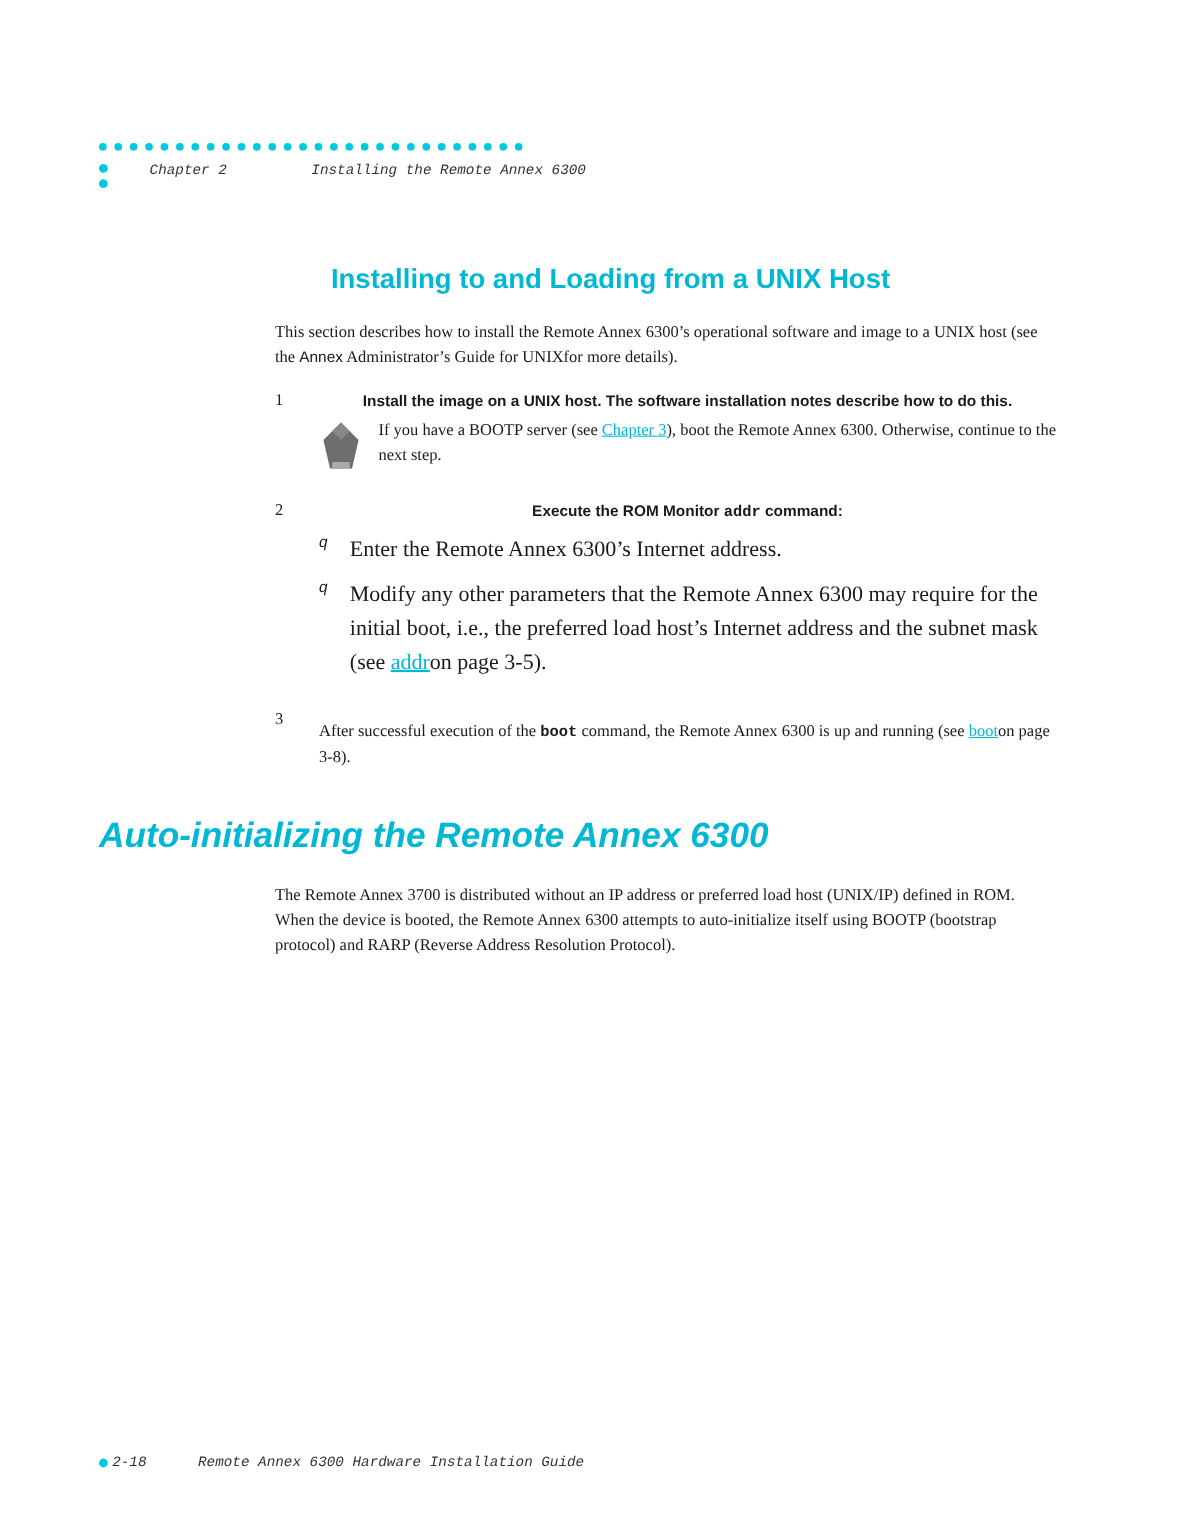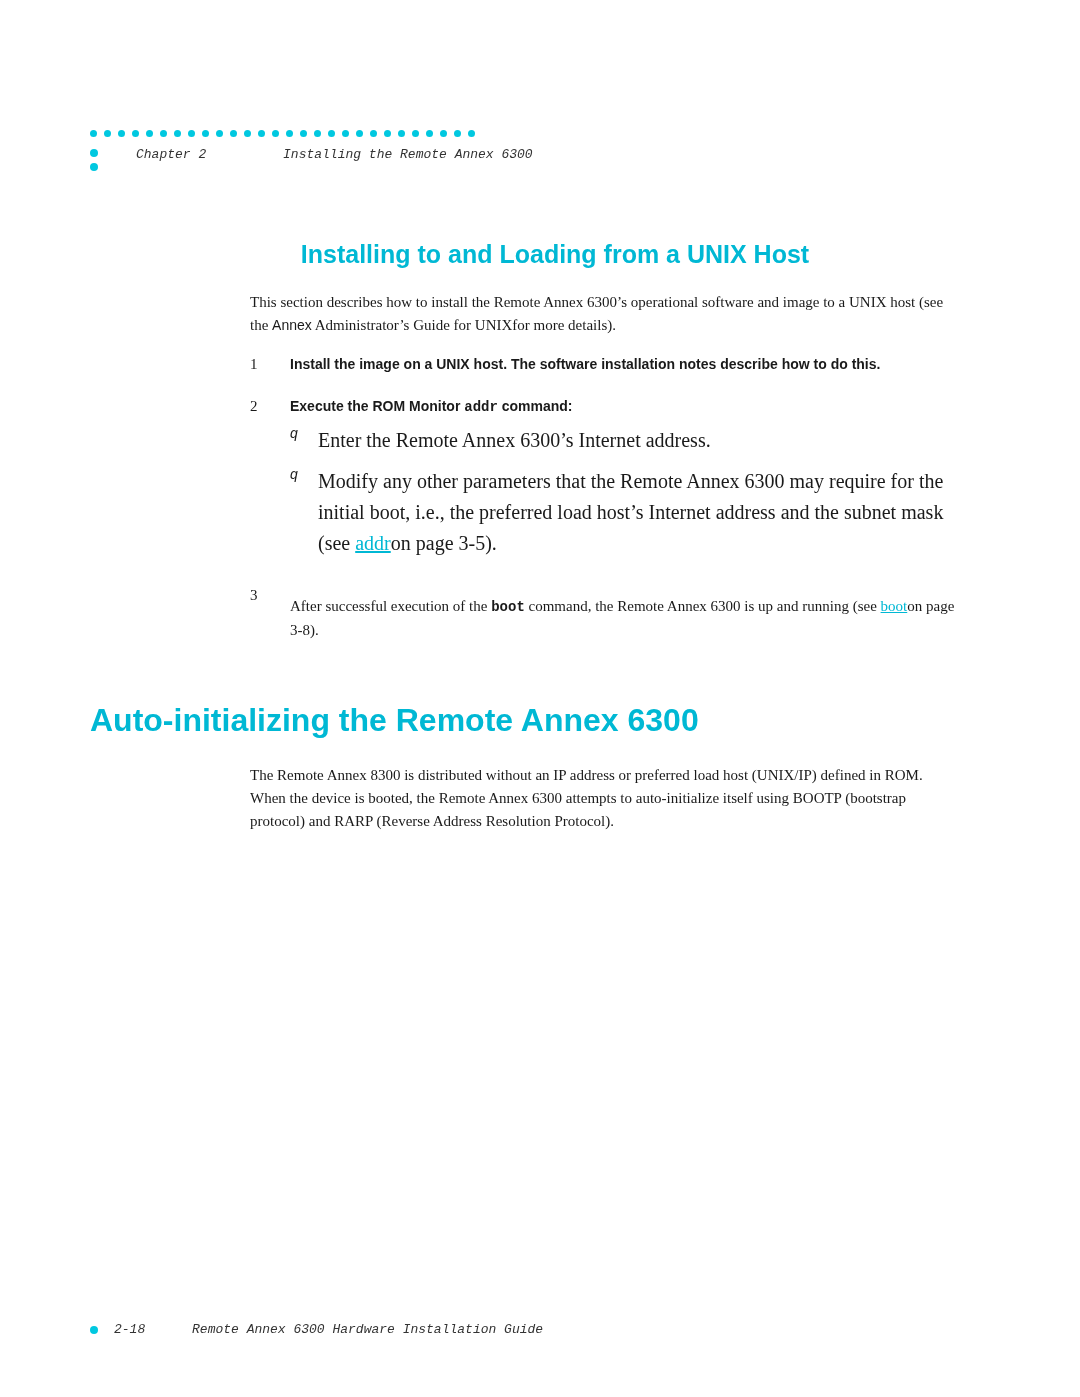--- a/index.html
+++ b/index.html
@@ -121,20 +121,21 @@
 
     .item-content {
       flex: 1;
     }
 
     .item-bold {
       font-weight: bold;
       font-family: Arial, Helvetica, sans-serif;
       font-size: 14px;
       margin-bottom: 8px;
+      text-align: center;
     }
 
     
     .note-box {
       display: flex;
       gap: 14px;
       margin-top: 8px;
       margin-bottom: 8px;
       align-items: flex-start;
     }
@@ -182,33 +183,34 @@
       font-size: 20px;
       line-height: 1.55;
     }
 
     
     .chapter-heading {
       color: #00b8d4;
       font-size: 32px;
       font-weight: bold;
       font-family: Arial, Helvetica, sans-serif;
-      margin-top: 60px;
+      margin-top: 40px;
       margin-bottom: 25px;
+      font-style: italic;
     }
 
     
     .footer-section {
       position: absolute;
       bottom: 60px;
       left: 90px;
       right: 60px;
       display: flex;
       align-items: center;
-      gap: 16px;
+      gap: 4px;
     }
 
     .footer-bullet {
       width: 8px;
       height: 8px;
       border-radius: 50%;
       background: #00c8e0;
       flex-shrink: 0;
     }
 
@@ -285,20 +287,34 @@
 
   <div class="numbered-list">
 
     <div class="numbered-item">
       <div class="item-number">1</div>
       <div class="item-content">
         <div class="item-bold">
           Install the image on a UNIX host. The software installation notes describe how to do this.
         </div>
 
+        <div class="note-box">
+          <div class="note-icon">
+            
+            <svg width="40" height="50" viewBox="0 0 40 50">
+              <polygon points="20,2 36,18 30,44 10,44 4,18" fill="#555" opacity="0.85"></polygon>
+              <polygon points="20,2 28,10 20,18 12,10" fill="#888"></polygon>
+              <rect x="12" y="38" width="16" height="6" fill="#aaa"></rect>
+            </svg>
+          </div>
+          <div class="note-text">
+            If you have a BOOTP server (see <span class="link-text">Chapter 3</span>), boot
+            the Remote Annex 6300. Otherwise, continue to the next step.
+          </div>
+        </div>
       </div>
     </div>
 
     <div class="numbered-item">
       <div class="item-number">2</div>
       <div class="item-content">
         <div class="item-bold">
           Execute the ROM Monitor <span class="bold-code">addr</span> command:
         </div>
         <div class="sub-bullet-list">
@@ -327,21 +343,21 @@
           Annex 6300 is up and running (see <span class="link-text">boot</span>on page 3-8).
         </div>
       </div>
     </div>
 
   </div>
 
   <div class="chapter-heading">Auto-initializing the Remote Annex 6300</div>
 
   <div class="body-text">
-    The Remote Annex 8300 is distributed without an IP address or
+    The Remote Annex 3700 is distributed without an IP address or
     preferred load host (UNIX/IP) defined in ROM. When the device is
     booted, the Remote Annex 6300 attempts to auto-initialize itself using
     BOOTP (bootstrap protocol) and RARP (Reverse Address Resolution
     Protocol).
   </div>
 
 </div>
 
 <div class="footer-section">
   <div class="footer-bullet"></div>

